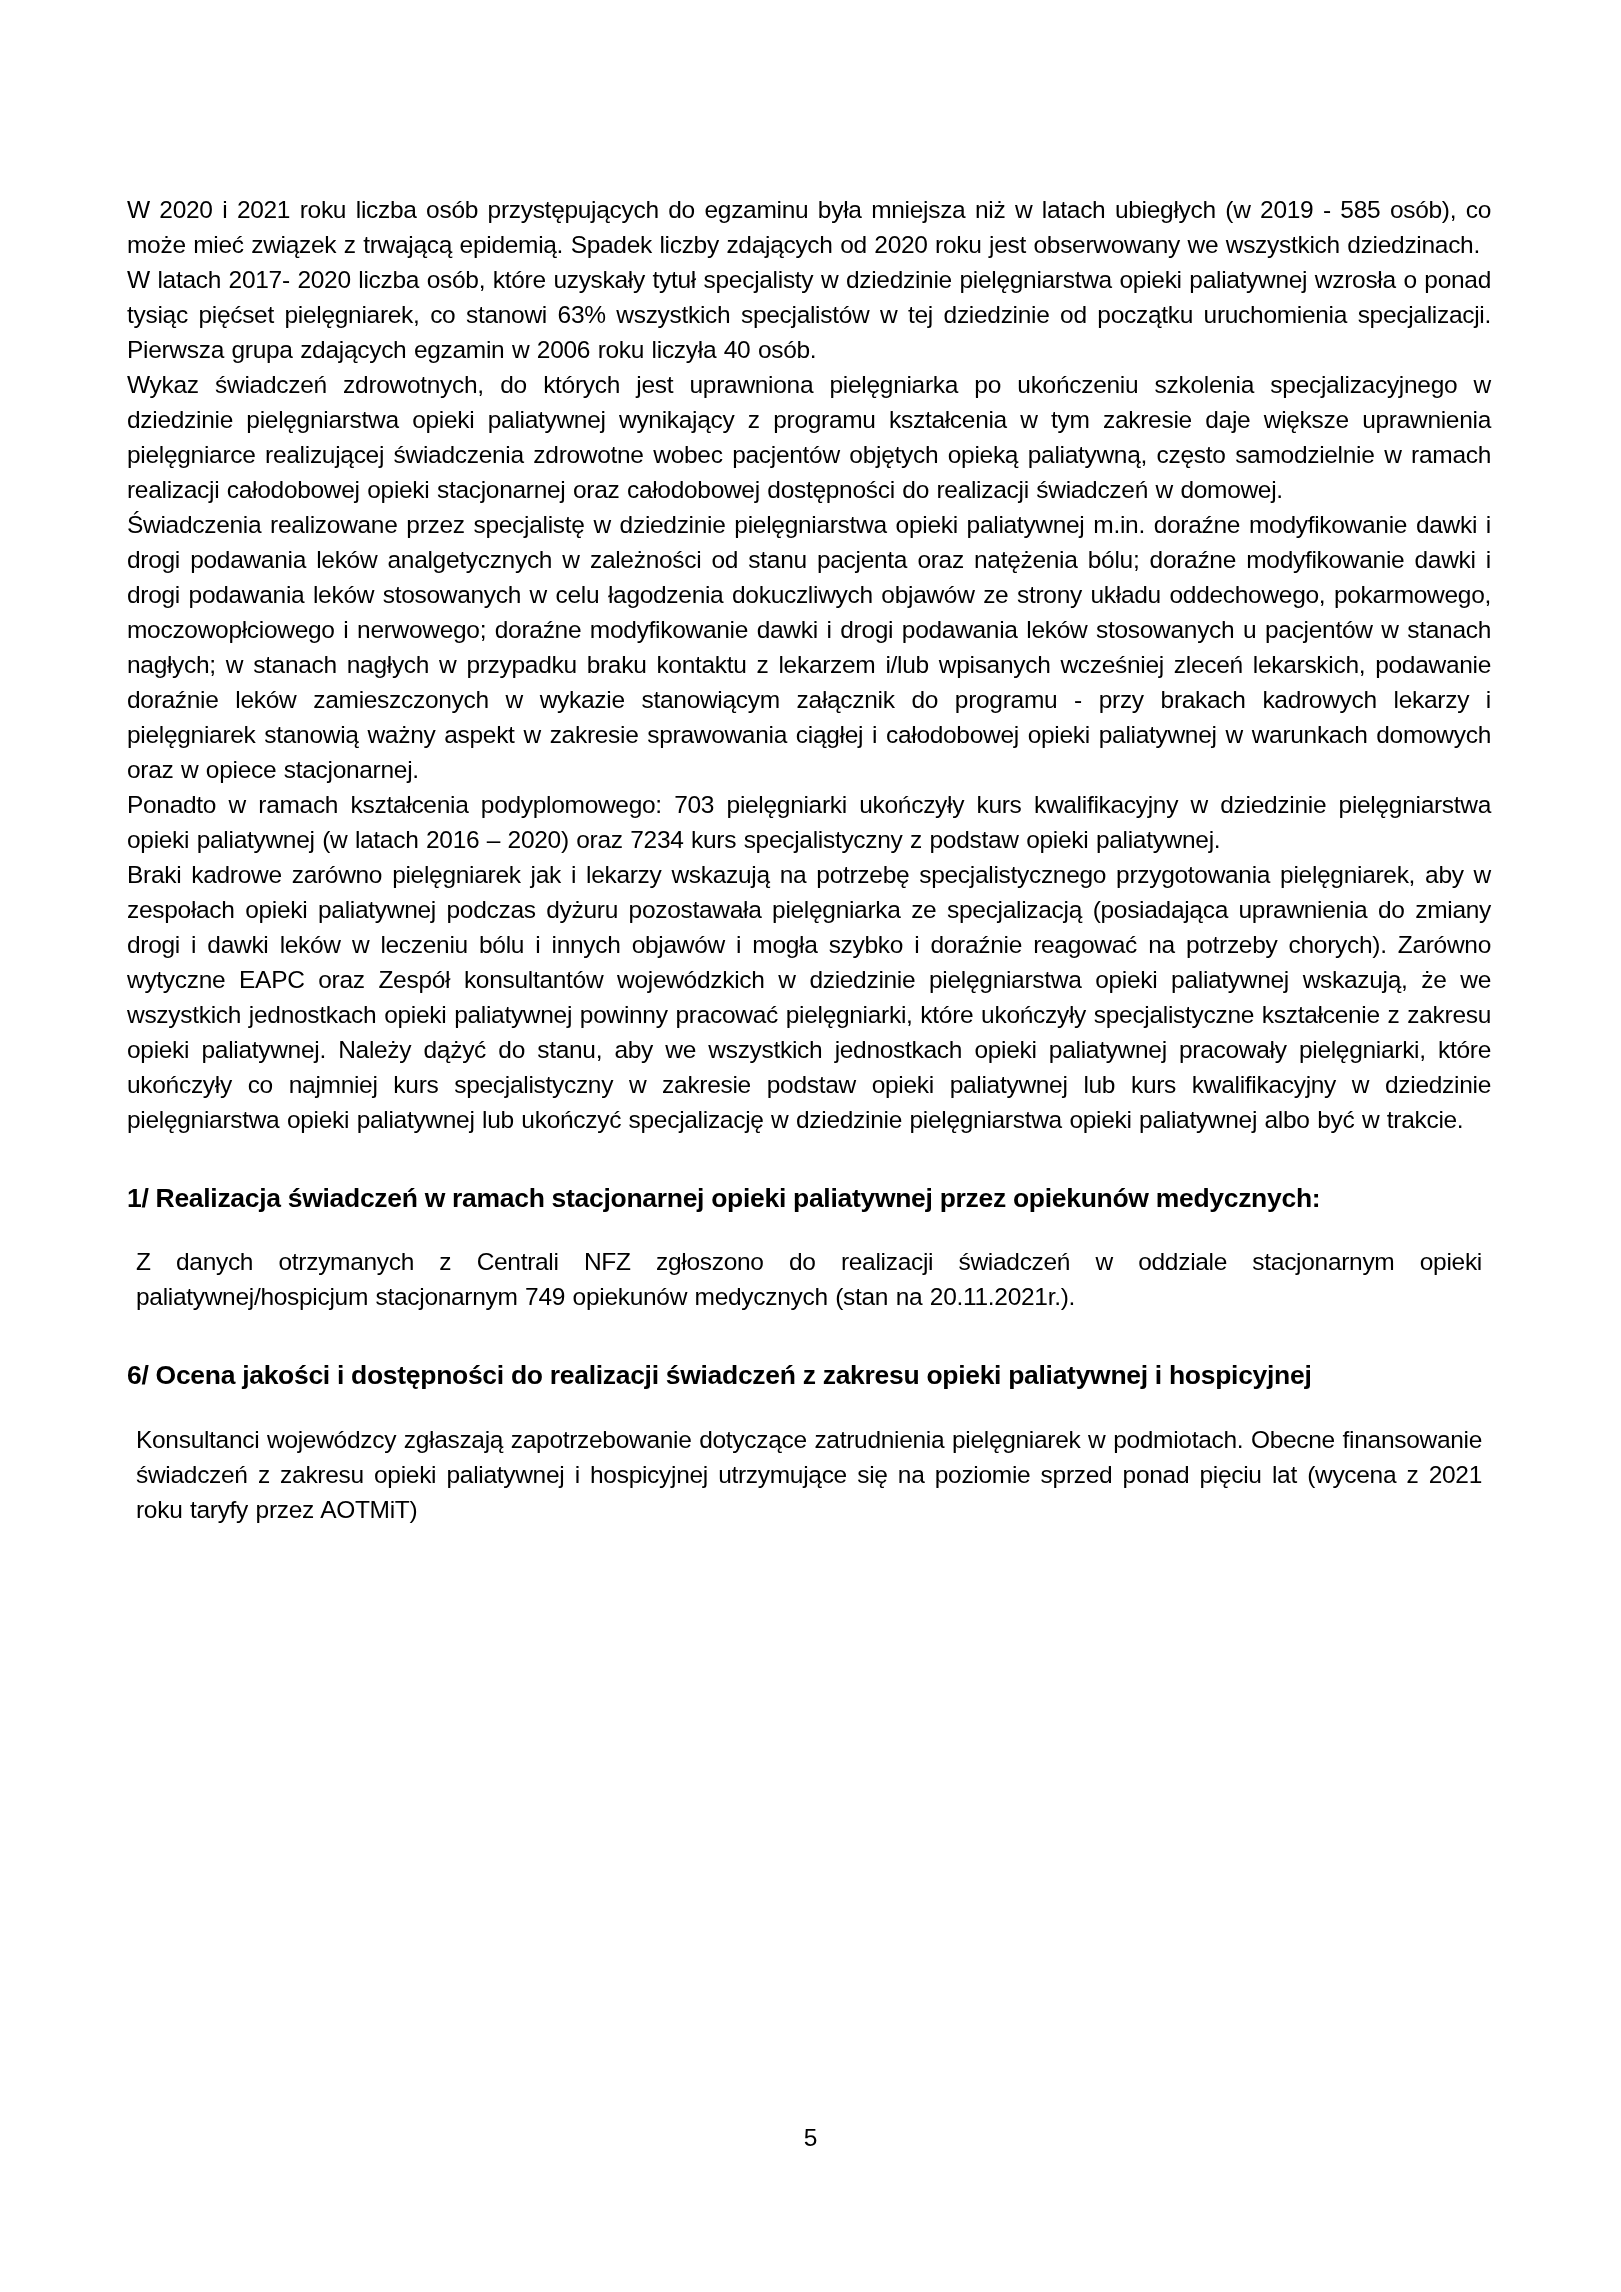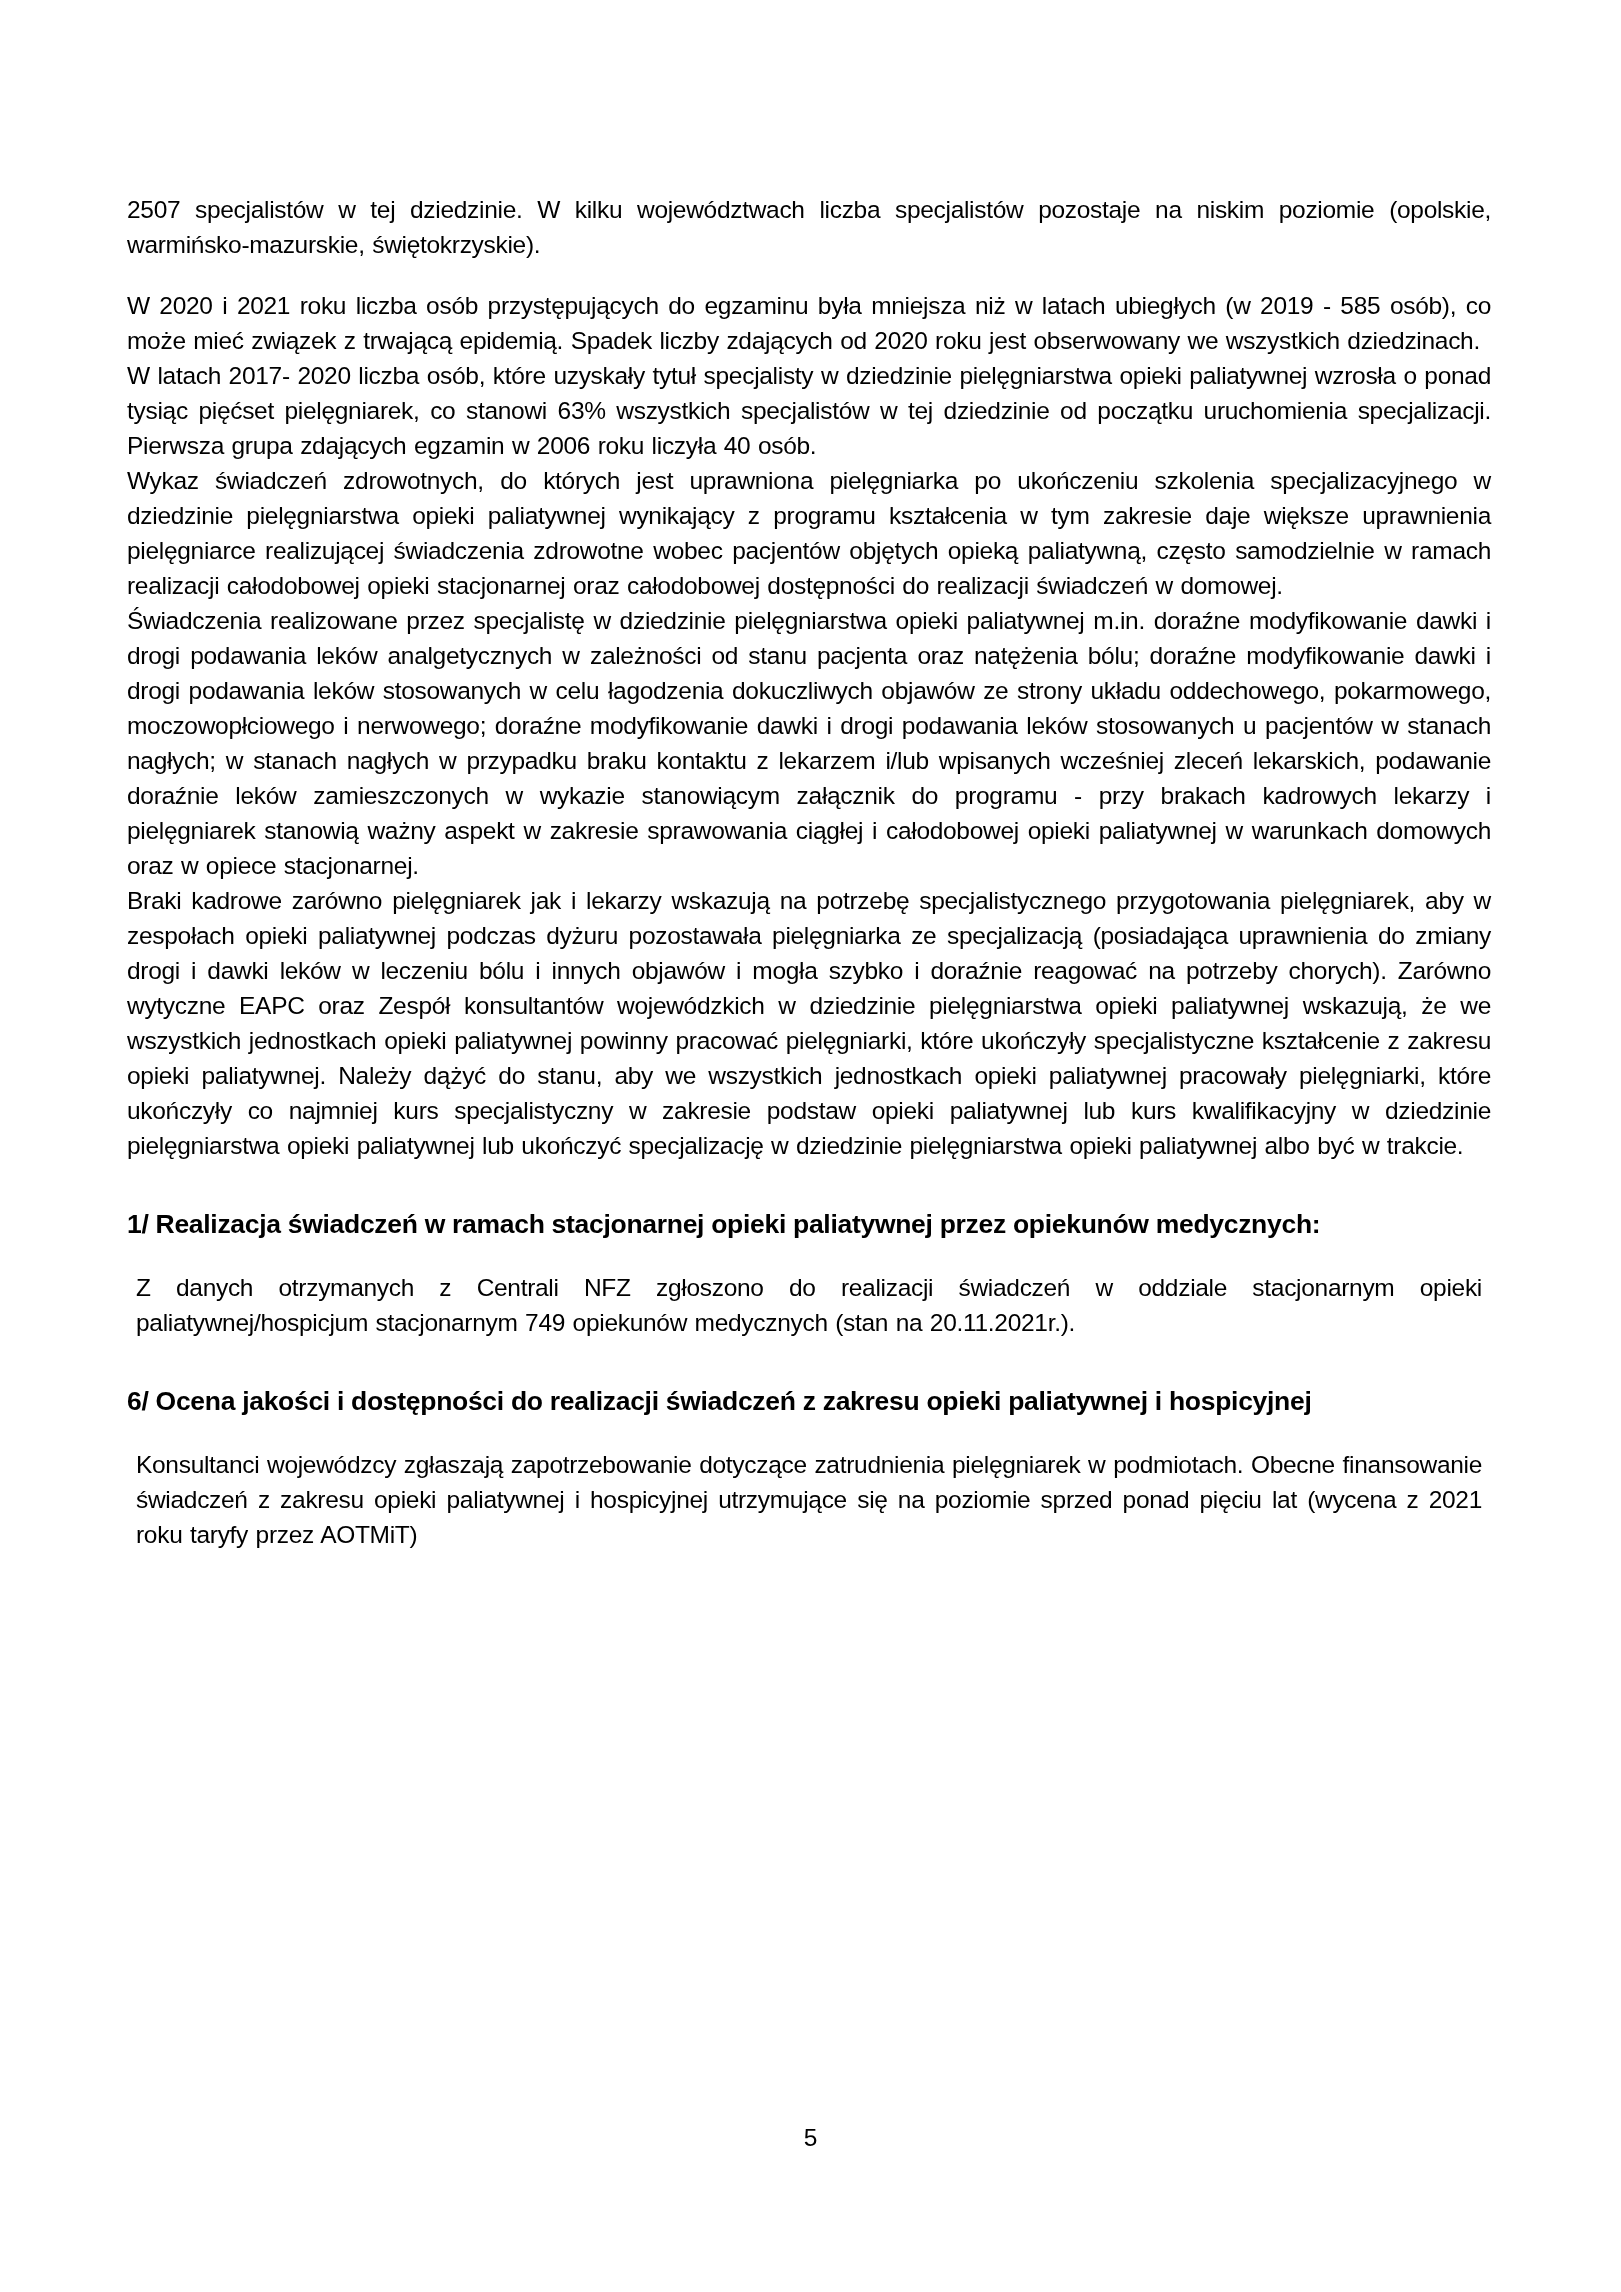--- a/index.html
+++ b/index.html
@@ -53,30 +53,30 @@
     font-size: 24.5px;
     line-height: 29px;
   }
 </style>
 </head>
 <body>
 
 <div class="page">
   <div class="content">
 
-    <p class="body-para intro-para">2507 specjalistów w tej dziedzinie. W kilku województwach liczba specjalistów pozostaje na niskim poziomie (opolskie, warmińsko-mazurskie, świętokrzyskie).</p>
 
     <p class="body-para">W 2020 i 2021 roku liczba osób przystępujących do egzaminu była mniejsza niż w latach ubiegłych (w 2019 - 585 osób), co może mieć związek z trwającą epidemią. Spadek liczby zdających od 2020 roku jest obserwowany we wszystkich dziedzinach.</p>
 
     <p class="body-para">W latach 2017- 2020 liczba osób, które uzyskały tytuł specjalisty w dziedzinie pielęgniarstwa opieki paliatywnej wzrosła o ponad tysiąc pięćset pielęgniarek, co stanowi 63% wszystkich specjalistów w tej dziedzinie od początku uruchomienia specjalizacji. Pierwsza grupa zdających egzamin w 2006 roku liczyła 40 osób.</p>
 
     <p class="body-para">Wykaz świadczeń zdrowotnych, do których jest uprawniona pielęgniarka po ukończeniu szkolenia specjalizacyjnego w dziedzinie pielęgniarstwa opieki paliatywnej wynikający z programu kształcenia w tym zakresie daje większe uprawnienia pielęgniarce realizującej świadczenia zdrowotne wobec pacjentów objętych opieką paliatywną, często samodzielnie w ramach realizacji całodobowej opieki stacjonarnej oraz całodobowej dostępności do realizacji świadczeń w domowej.</p>
 
     <p class="body-para">Świadczenia realizowane przez specjalistę w dziedzinie pielęgniarstwa opieki paliatywnej m.in. doraźne modyfikowanie dawki i drogi podawania leków analgetycznych w zależności od stanu pacjenta oraz natężenia bólu; doraźne modyfikowanie dawki i drogi podawania leków stosowanych w celu łagodzenia dokuczliwych objawów ze strony układu oddechowego, pokarmowego, moczowopłciowego i nerwowego; doraźne modyfikowanie dawki i drogi podawania leków stosowanych u pacjentów w stanach nagłych; w stanach nagłych w przypadku braku kontaktu z lekarzem i/lub wpisanych wcześniej zleceń lekarskich, podawanie doraźnie leków zamieszczonych w wykazie stanowiącym załącznik do programu - przy brakach kadrowych lekarzy i pielęgniarek stanowią ważny aspekt w zakresie sprawowania ciągłej i całodobowej opieki paliatywnej w warunkach domowych oraz w opiece stacjonarnej.</p>
 
+    <p class="body-para">Ponadto w ramach kształcenia podyplomowego: 703 pielęgniarki ukończyły kurs kwalifikacyjny w dziedzinie pielęgniarstwa opieki paliatywnej (w latach 2016 – 2020) oraz 7234 kurs specjalistyczny z podstaw opieki paliatywnej.</p>
 
     <p class="body-para">Braki kadrowe zarówno pielęgniarek jak i lekarzy wskazują na potrzebę specjalistycznego przygotowania pielęgniarek, aby w zespołach opieki paliatywnej podczas dyżuru pozostawała pielęgniarka ze specjalizacją (posiadająca uprawnienia do zmiany drogi i dawki leków w leczeniu bólu i innych objawów i mogła szybko i doraźnie reagować na potrzeby chorych). Zarówno wytyczne EAPC oraz Zespół konsultantów wojewódzkich w dziedzinie pielęgniarstwa opieki paliatywnej wskazują, że we wszystkich jednostkach opieki paliatywnej powinny pracować pielęgniarki, które ukończyły specjalistyczne kształcenie z zakresu opieki paliatywnej. Należy dążyć do stanu, aby we wszystkich jednostkach opieki paliatywnej pracowały pielęgniarki, które ukończyły co najmniej kurs specjalistyczny w zakresie podstaw opieki paliatywnej lub kurs kwalifikacyjny w dziedzinie pielęgniarstwa opieki paliatywnej lub ukończyć specjalizację w dziedzinie pielęgniarstwa opieki paliatywnej albo być w trakcie.</p>
 
     <h2 class="section-heading">1/ Realizacja świadczeń w ramach stacjonarnej opieki paliatywnej przez opiekunów medycznych:</h2>
 
     <p class="body-para after-heading">Z danych otrzymanych z Centrali NFZ zgłoszono do realizacji świadczeń w oddziale stacjonarnym opieki paliatywnej/hospicjum stacjonarnym 749 opiekunów medycznych (stan na 20.11.2021r.).</p>
 
     <h2 class="section-heading">6/ Ocena jakości i dostępności do realizacji świadczeń z zakresu opieki paliatywnej i hospicyjnej</h2>
 
     <p class="body-para after-heading">Konsultanci wojewódzcy zgłaszają zapotrzebowanie dotyczące zatrudnienia pielęgniarek w podmiotach. Obecne finansowanie świadczeń z zakresu opieki paliatywnej i hospicyjnej utrzymujące się na poziomie sprzed ponad pięciu lat (wycena z 2021 roku taryfy przez AOTMiT)</p>

